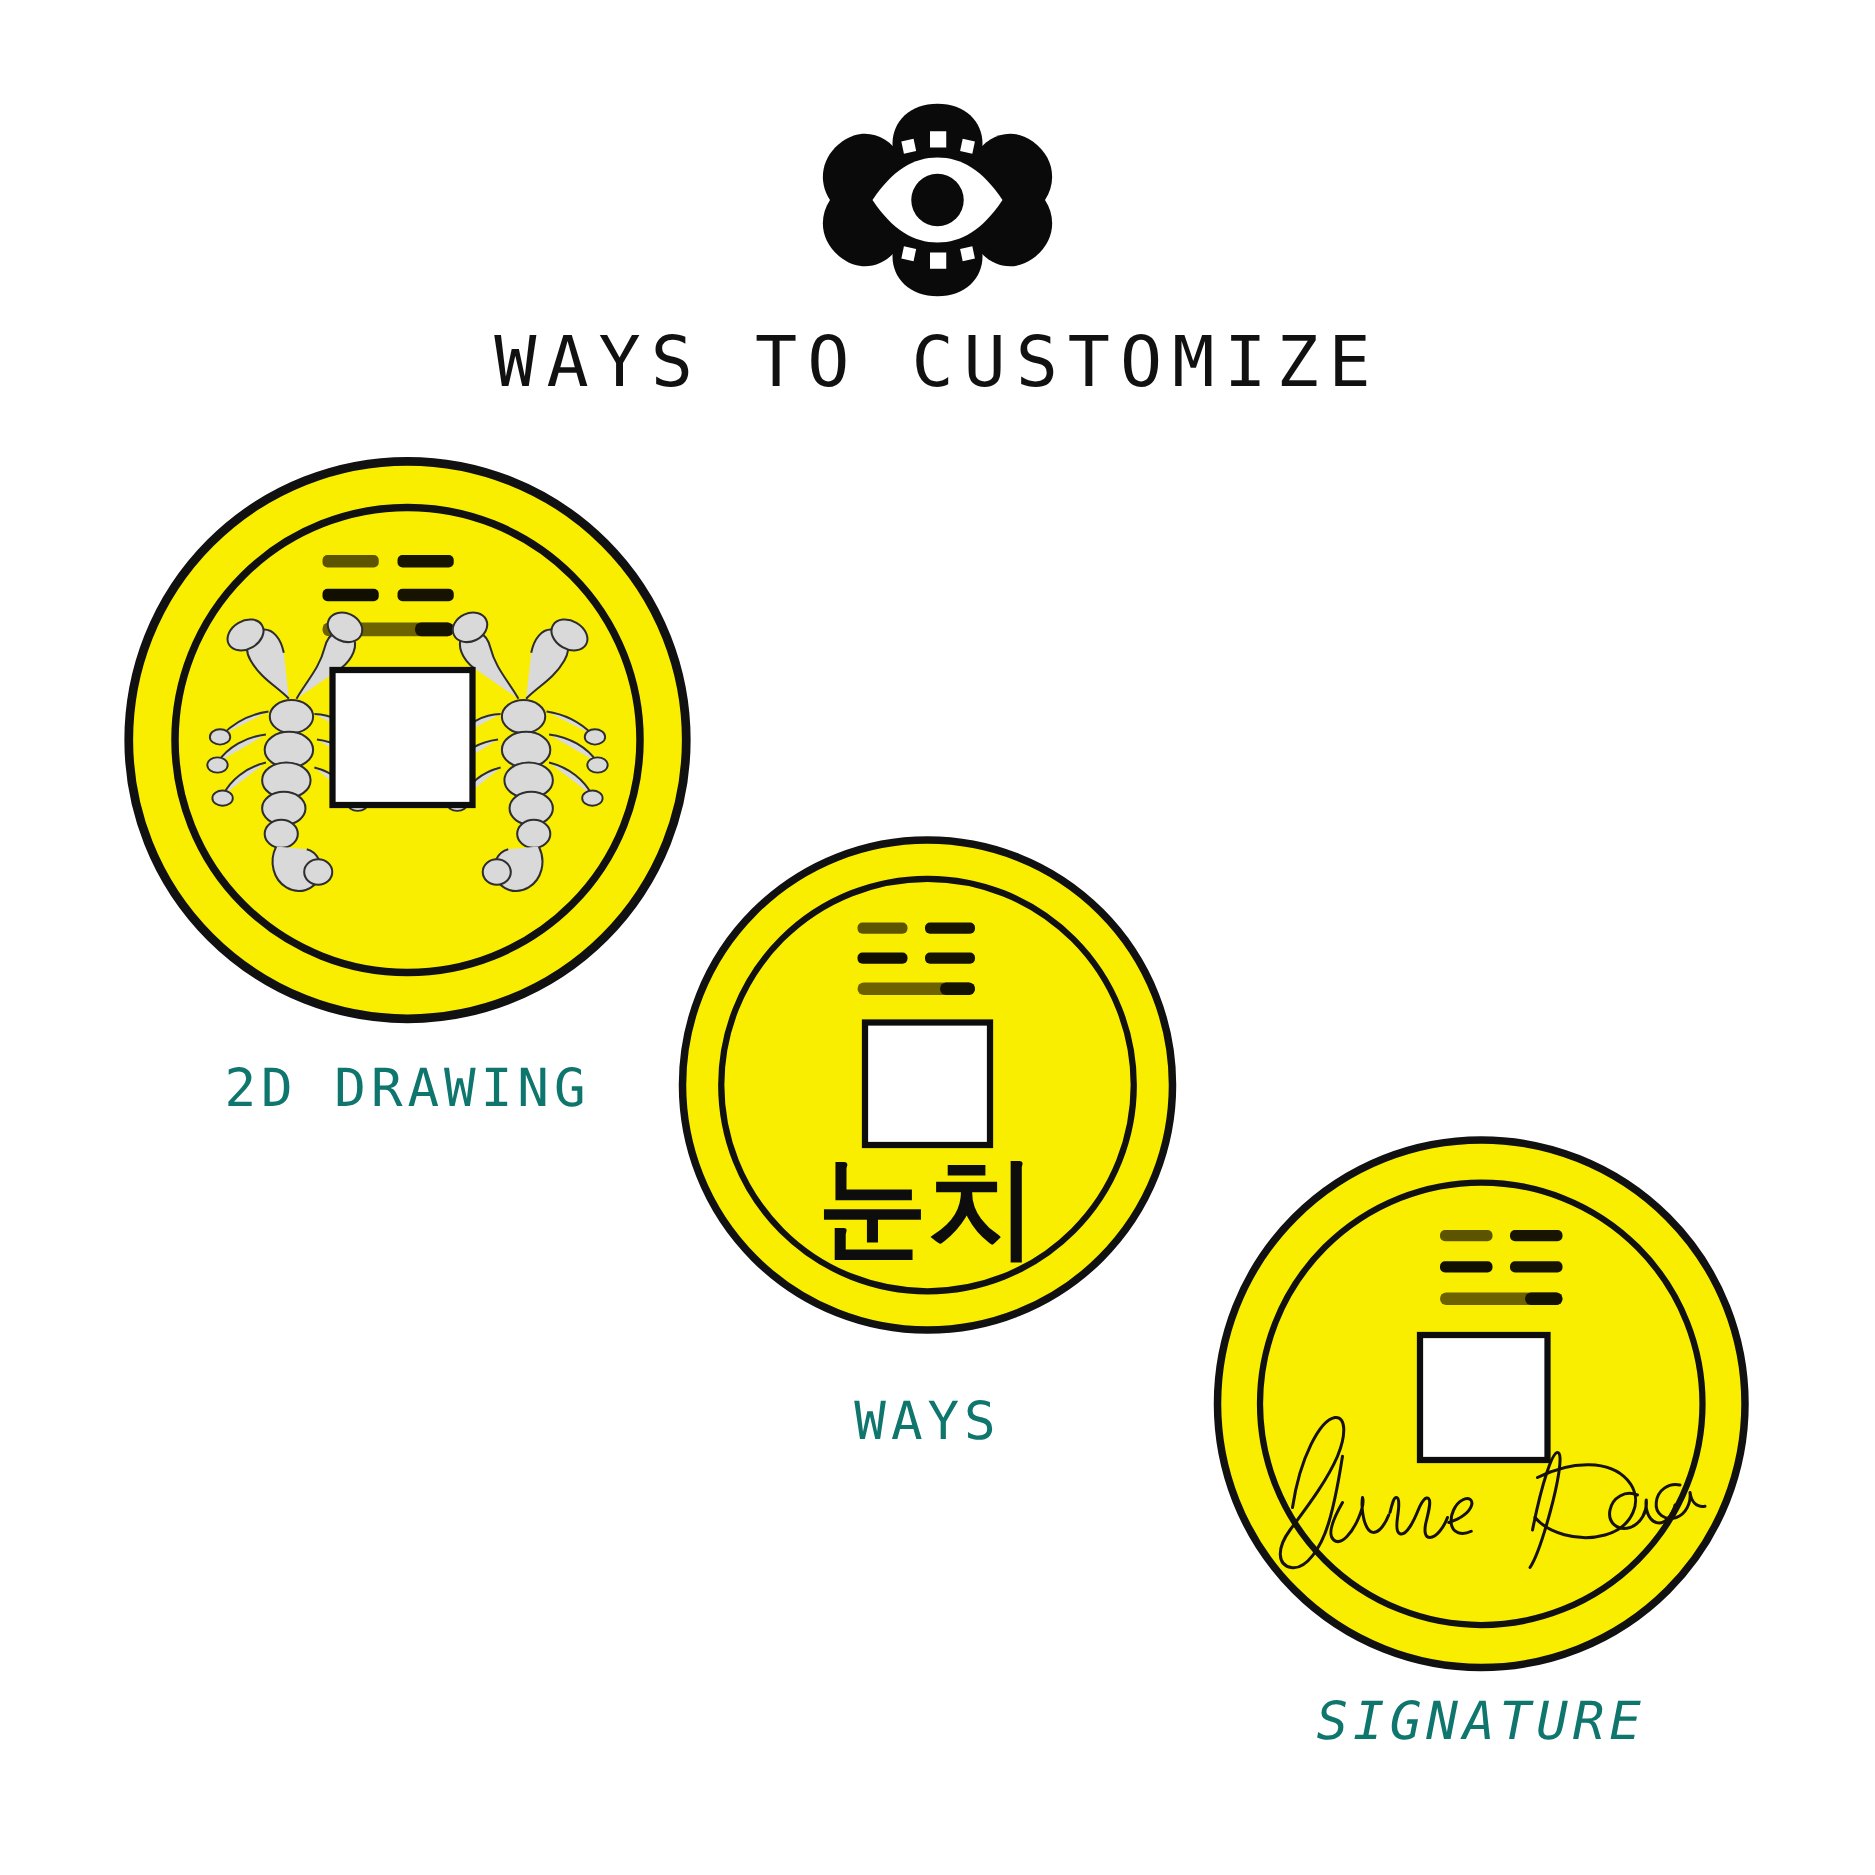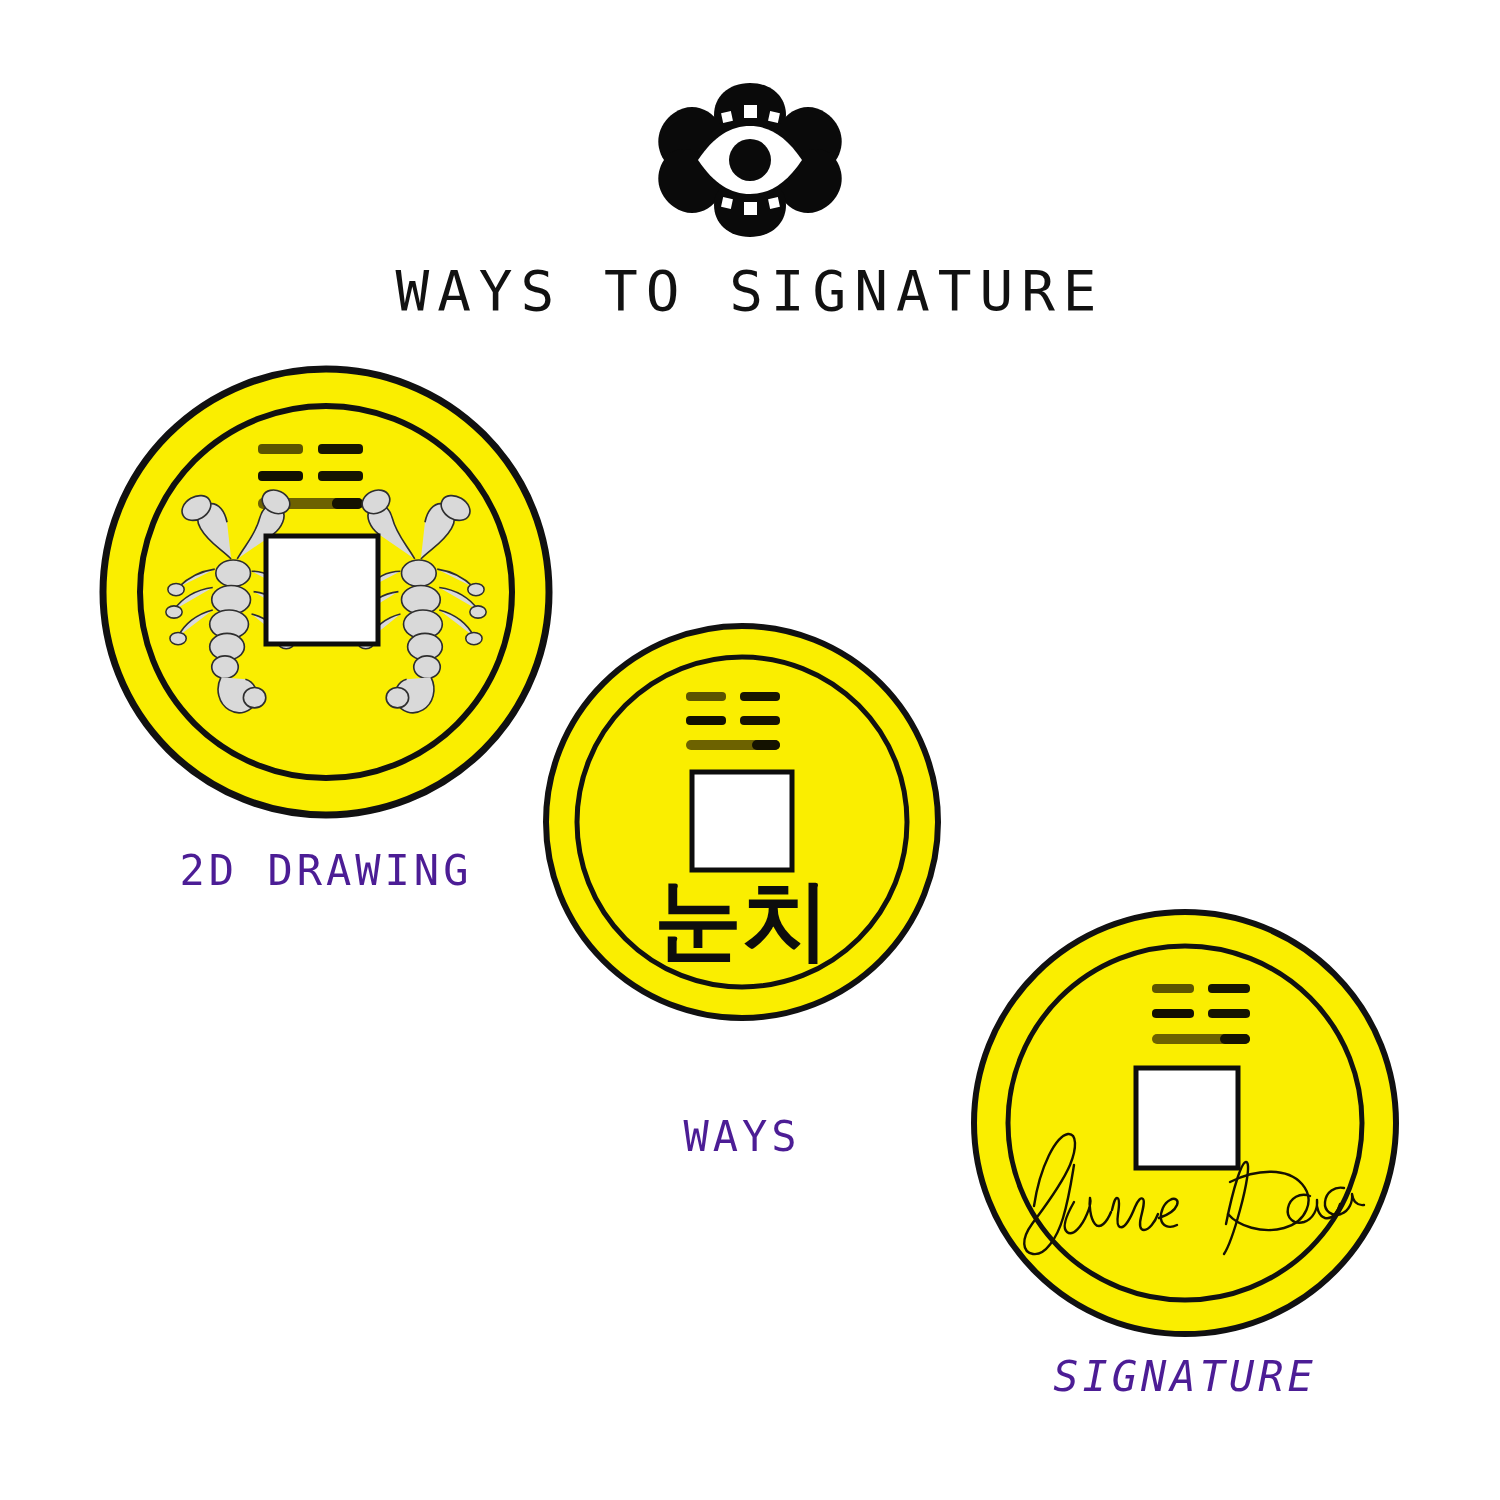--- a/index.html
+++ b/index.html
@@ -42,30 +42,30 @@
     position: absolute;
   }
   .coin svg { display: block; }
 
   .coin-label {
     position: absolute;
     text-align: center;
     font-family: "DejaVu Sans Mono", "Liberation Mono", monospace;
     font-size: 42px;
     letter-spacing: 4px;
-    color: #4c1d95;
+    color: #0f766e;
     white-space: nowrap;
   }
 
   
   #coin-drawing { left: 96px;  top: 362px; width: 460px; height: 460px; }
   #label-drawing { left: 96px; top: 846px; width: 460px; }
 
   
-  #coin-text { left: 540px; top: 620px; width: 404px; height: 404px; }
+  #coin-text { left: 540px; top: 666px; width: 404px; height: 404px; }
   #label-text { left: 540px; top: 1112px; width: 404px; }
 
   
   #coin-signature { left: 968px; top: 906px; width: 434px; height: 434px; }
   #label-signature { left: 968px; top: 1352px; width: 434px; font-style: italic; }
 
   .korean-glyphs {
     font-family: "DejaVu Sans", "Liberation Sans", sans-serif;
     font-weight: 700;
     fill: #0d0d0d;
@@ -106,21 +106,21 @@
       <rect x="72" y="37" width="10" height="10" fill="#ffffff" transform="rotate(-12 77 42)"></rect>
       <rect x="119" y="37" width="10" height="10" fill="#ffffff" transform="rotate(12 124 42)"></rect>
 
       <rect x="94" y="127" width="13" height="13" fill="#ffffff"></rect>
       <rect x="72" y="123" width="10" height="10" fill="#ffffff" transform="rotate(12 77 128)"></rect>
       <rect x="119" y="123" width="10" height="10" fill="#ffffff" transform="rotate(-12 124 128)"></rect>
     </g>
   </svg>
 </div>
 
-<div id="page-title">WAYS TO SIGNATURE</div>
+<div id="page-title">WAYS TO CUSTOMIZE</div>
 
 <div class="coin" id="coin-drawing">
   <svg viewBox="0 0 460 460" width="460" height="460">
     <circle cx="230" cy="230" r="223" fill="#FAEE00" stroke="#111111" stroke-width="7"></circle>
     <circle cx="230" cy="230" r="186" fill="none" stroke="#111111" stroke-width="6"></circle>
 
     <g>
       <rect x="162" y="82" width="45" height="10" rx="4" fill="#5c5400"></rect>
       <rect x="222" y="82" width="45" height="10" rx="4" fill="#171500"></rect>
       <rect x="162" y="109" width="45" height="10" rx="4" fill="#111000"></rect>

